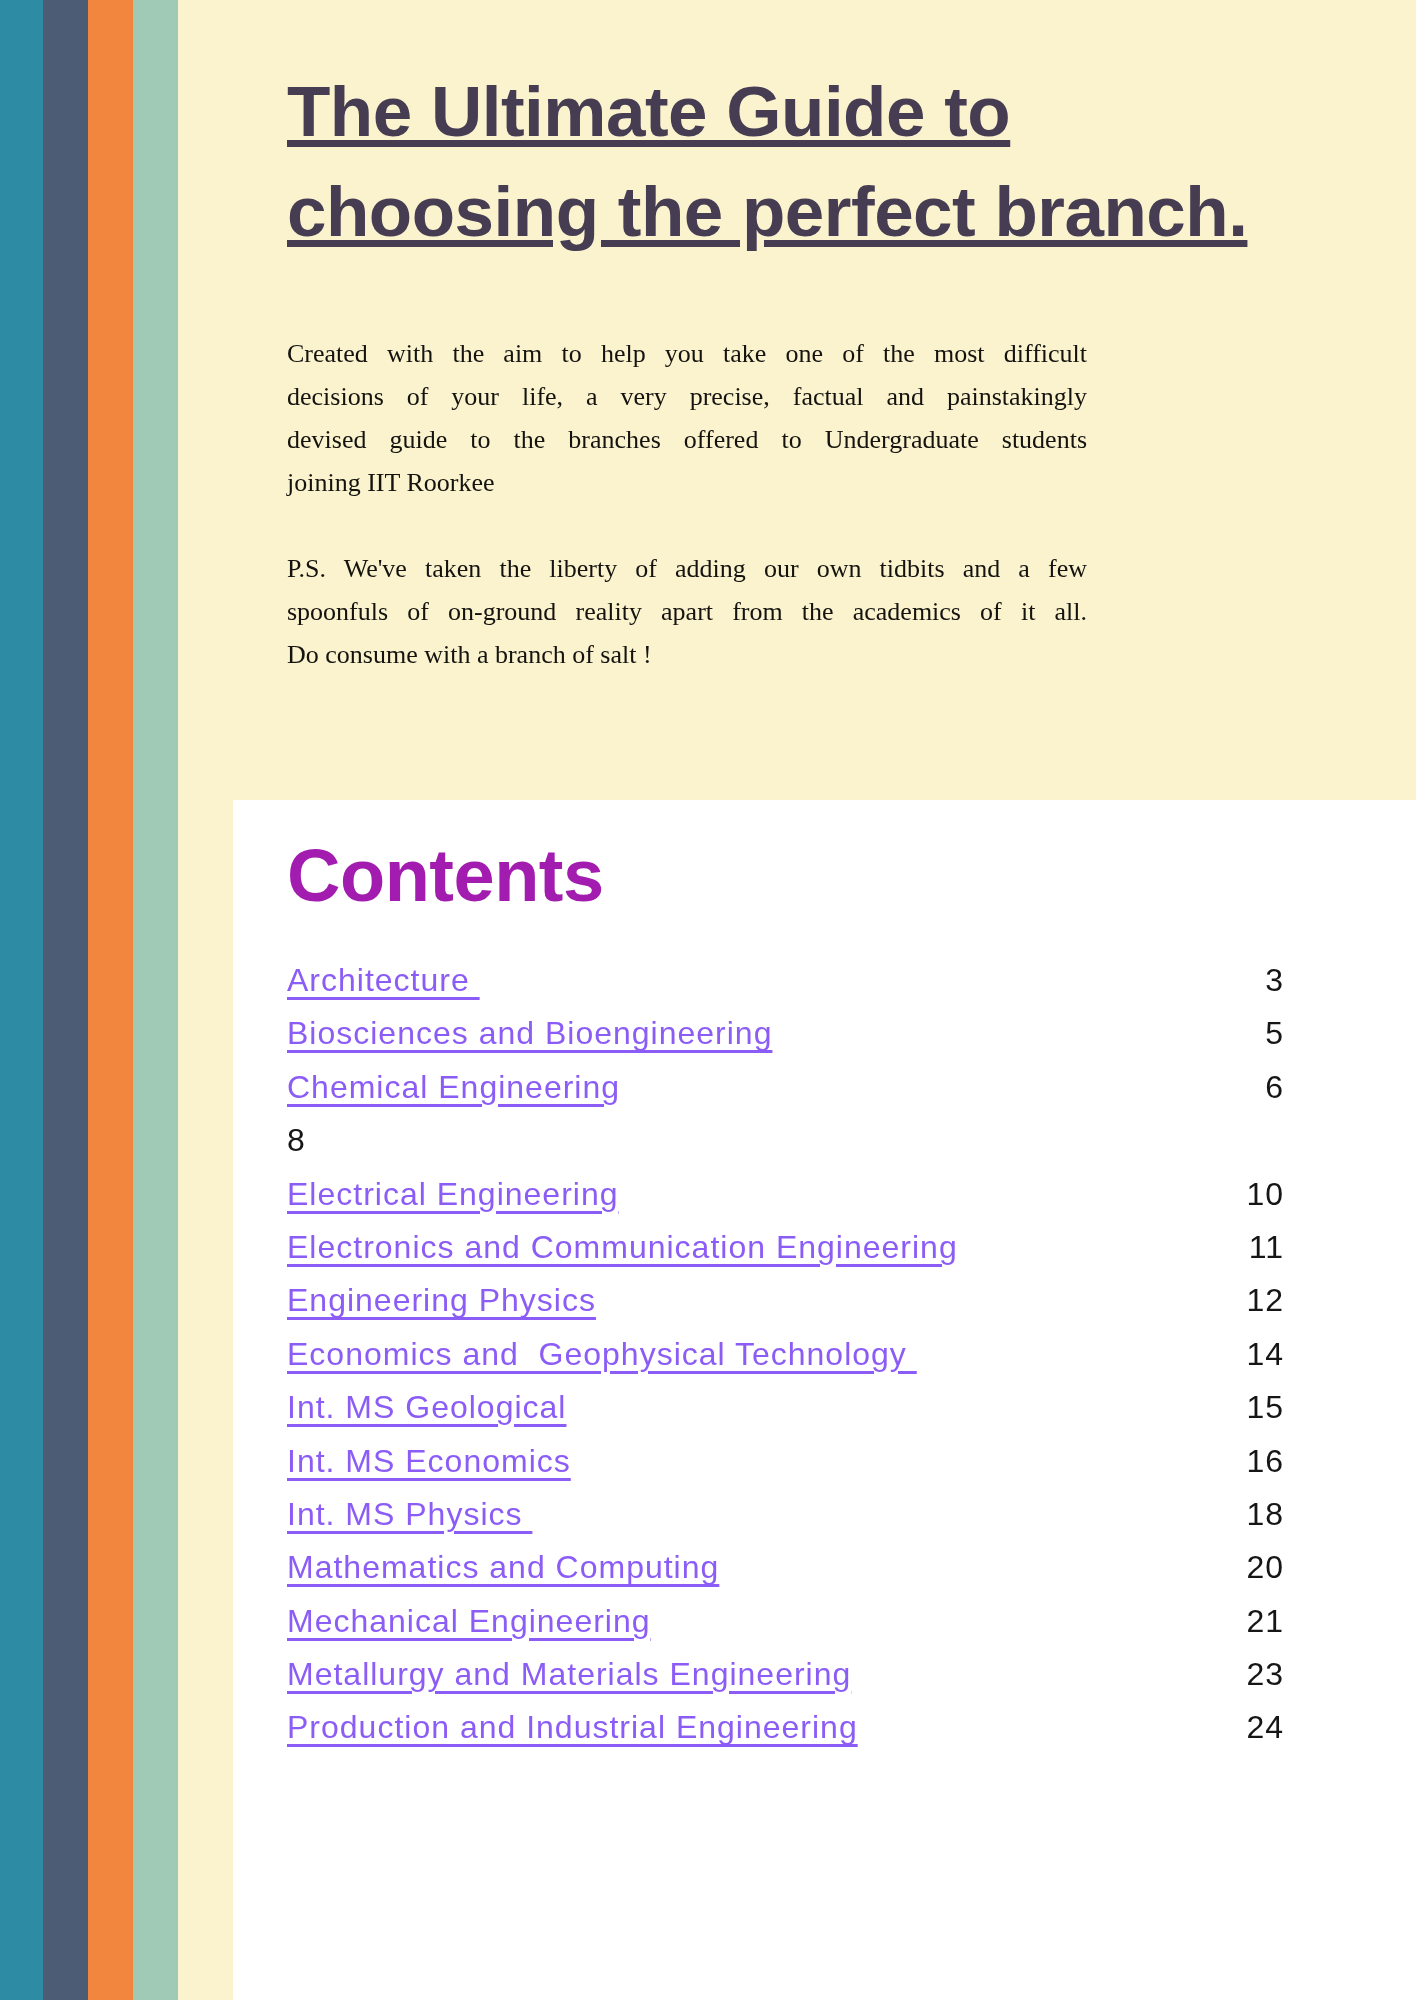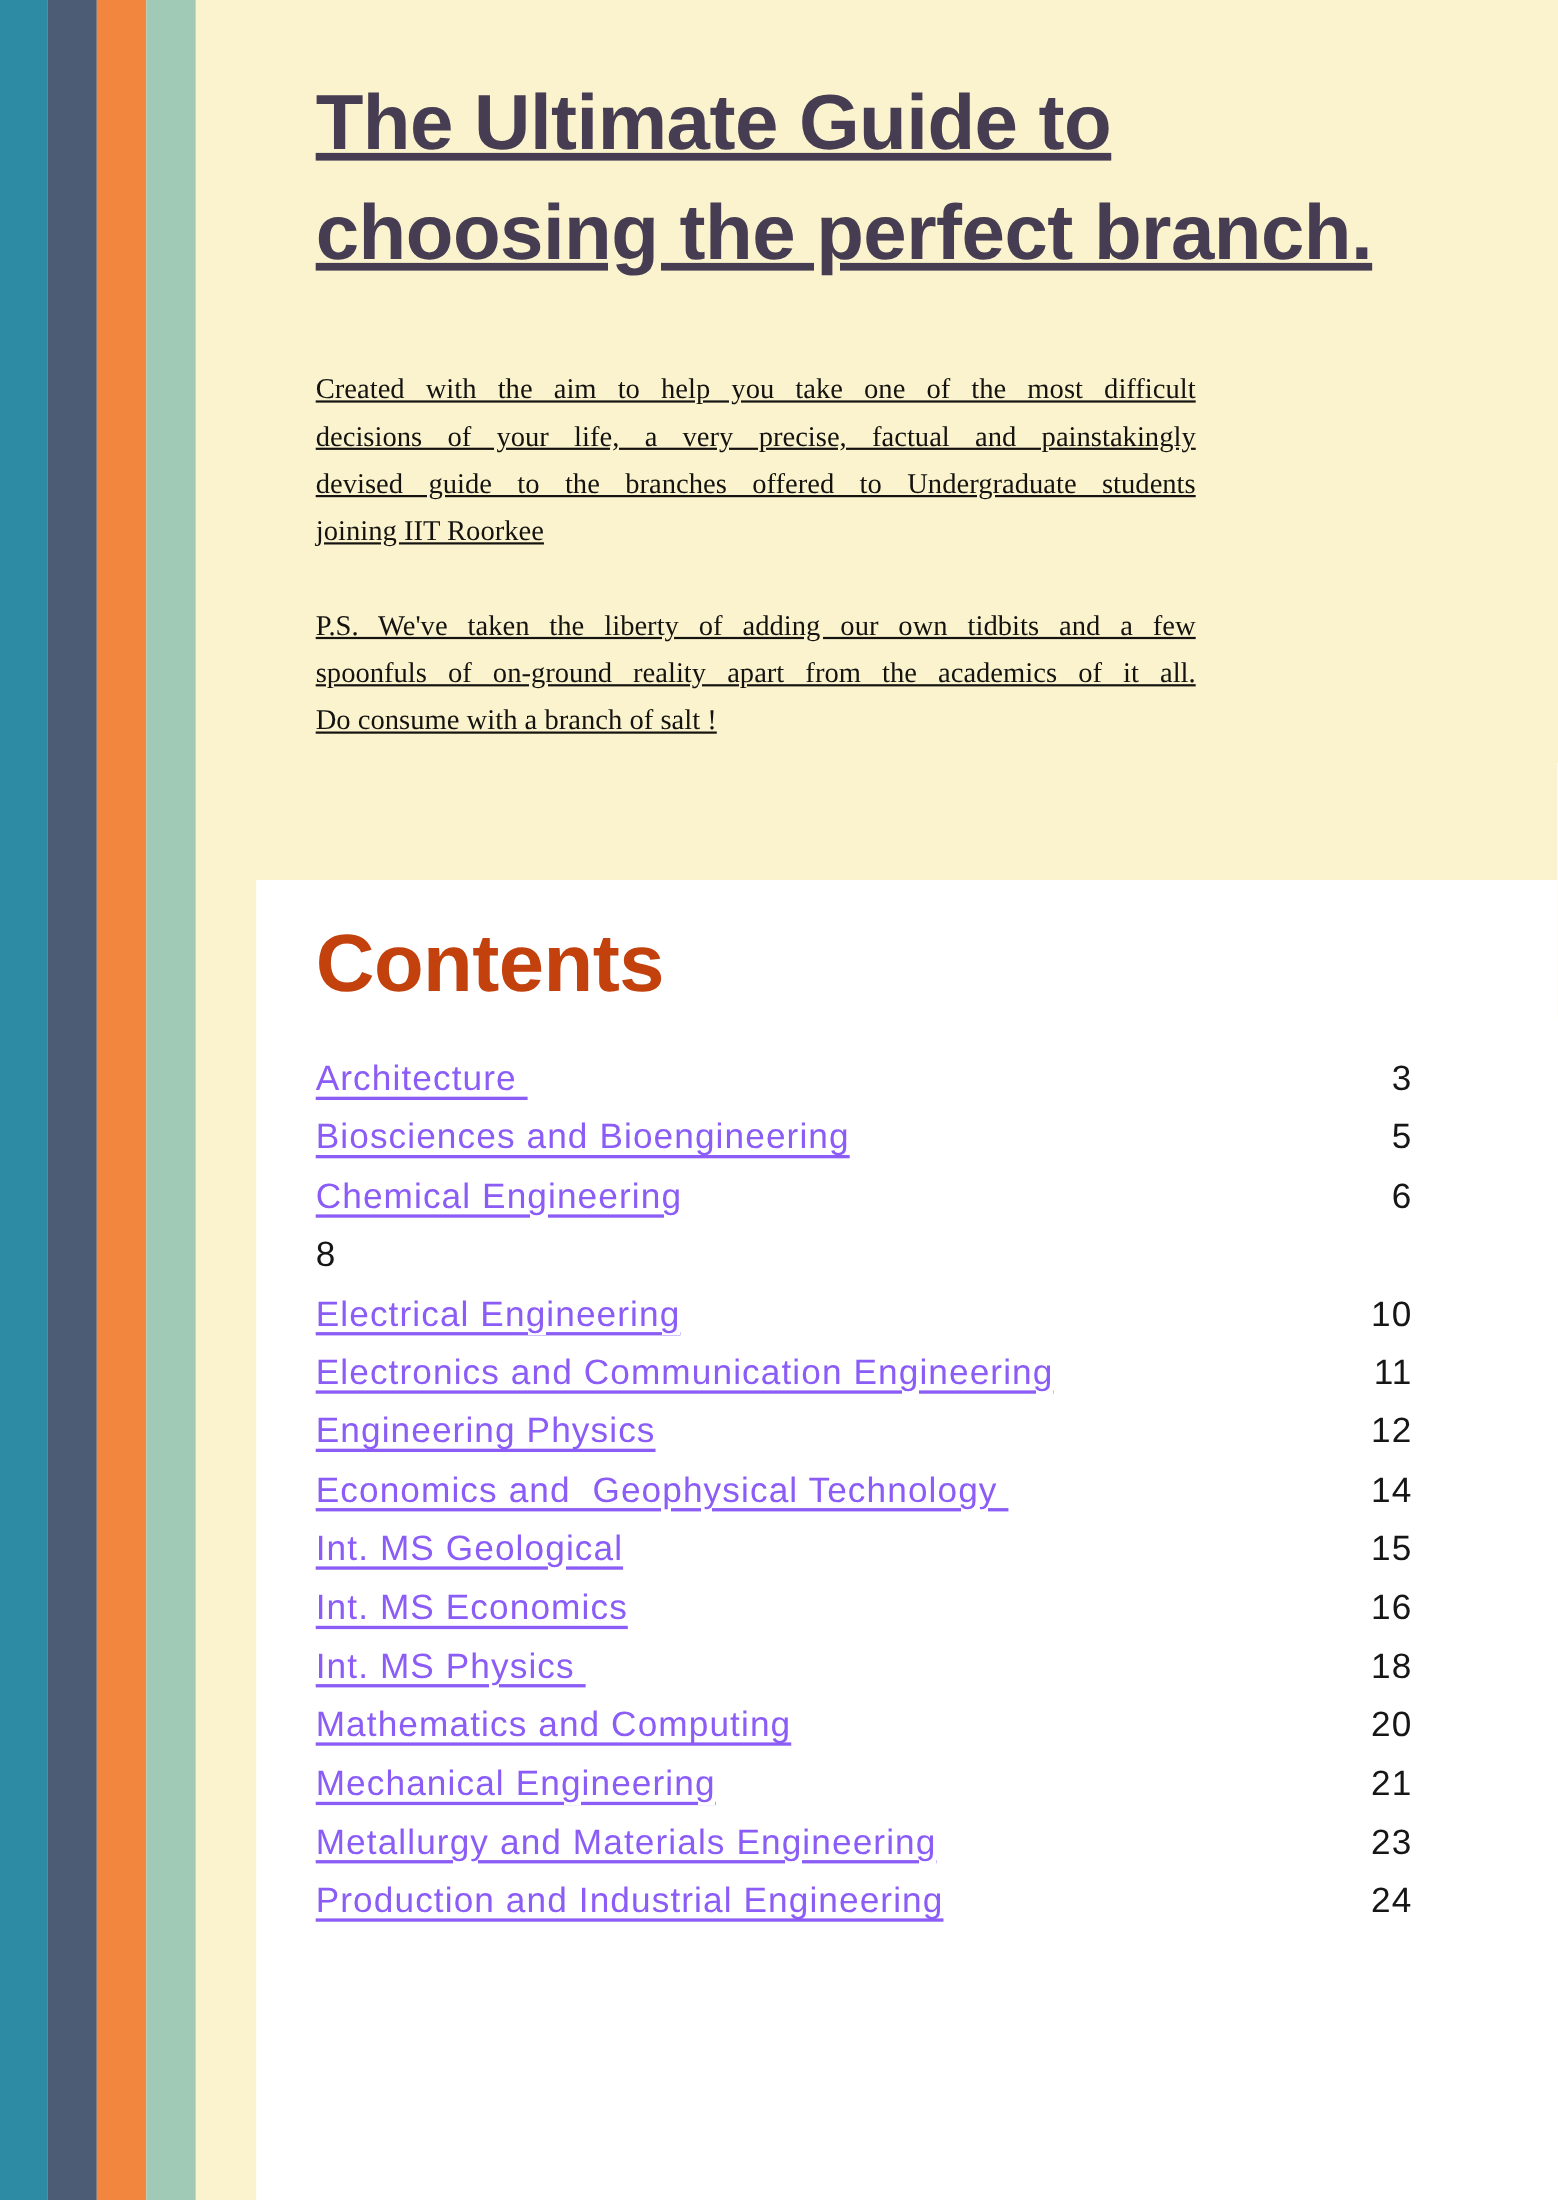--- a/index.html
+++ b/index.html
@@ -30,27 +30,27 @@
     letter-spacing:-0.5px; color:#463d53;text-decoration:underline;
   }
   .title span { display:block; }
 
   .intro {
     position:absolute; left:287px; top:332px; width:800px;
     font-family:"Liberation Serif", serif;
     font-size:26px; line-height:43px; color:#14130f;
   }
   .para { margin:0 0 43px 0; }
-  .pline { text-align:justify; text-align-last:justify;text-decoration:underline; }
+  .pline { text-align:justify; text-align-last:justify; }
   .pline.pline--end { text-align-last:left; }
 
   .contents-heading {
     position:absolute; left:287px; top:832px; margin:0;
     font-size:74px; font-weight:700; line-height:1.2;
-    color:#c2410c; letter-spacing:-0.5px;
+    color:#a21caf; letter-spacing:-0.5px;
   }
 
   .toc { position:absolute; left:287px; top:962px; width:997px; }
   .toc-row {
     display:flex; justify-content:space-between; align-items:baseline;
     height:53.4px;
   }
   .toc-label {
     font-size:32px; font-weight:400; letter-spacing:1px; color:#8b5cf6;
     white-space:pre;

